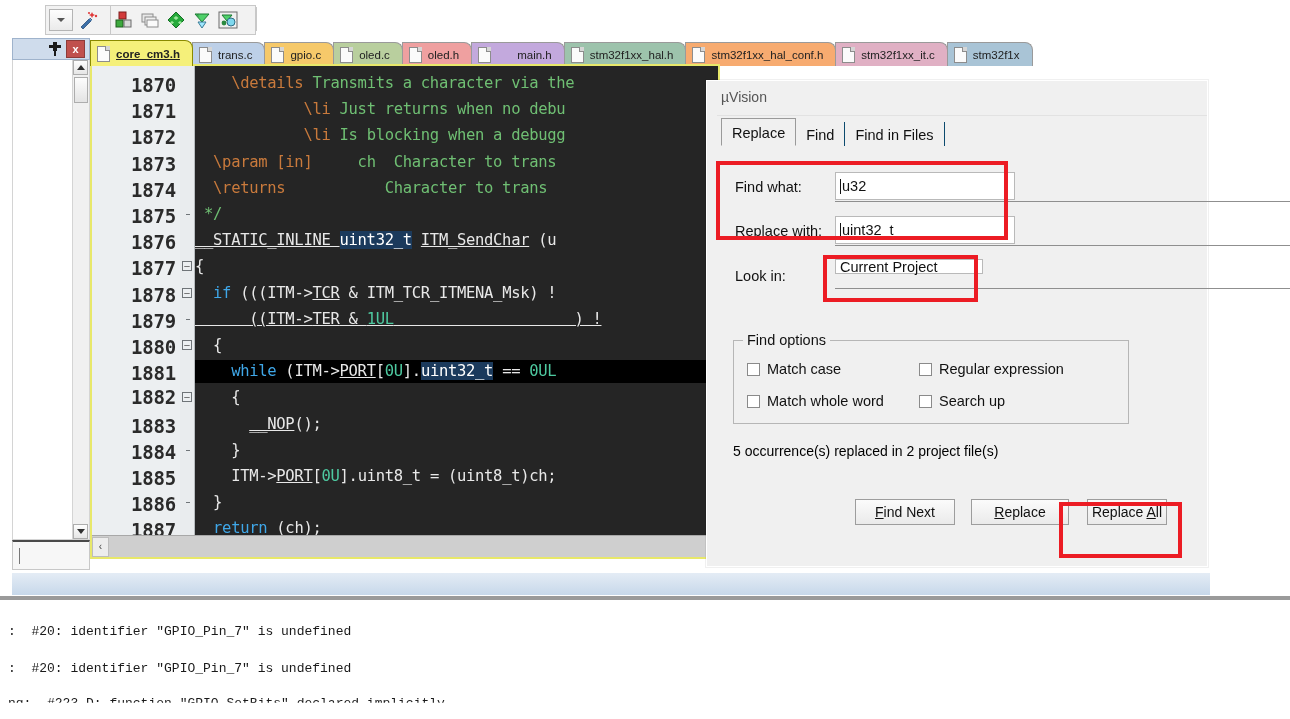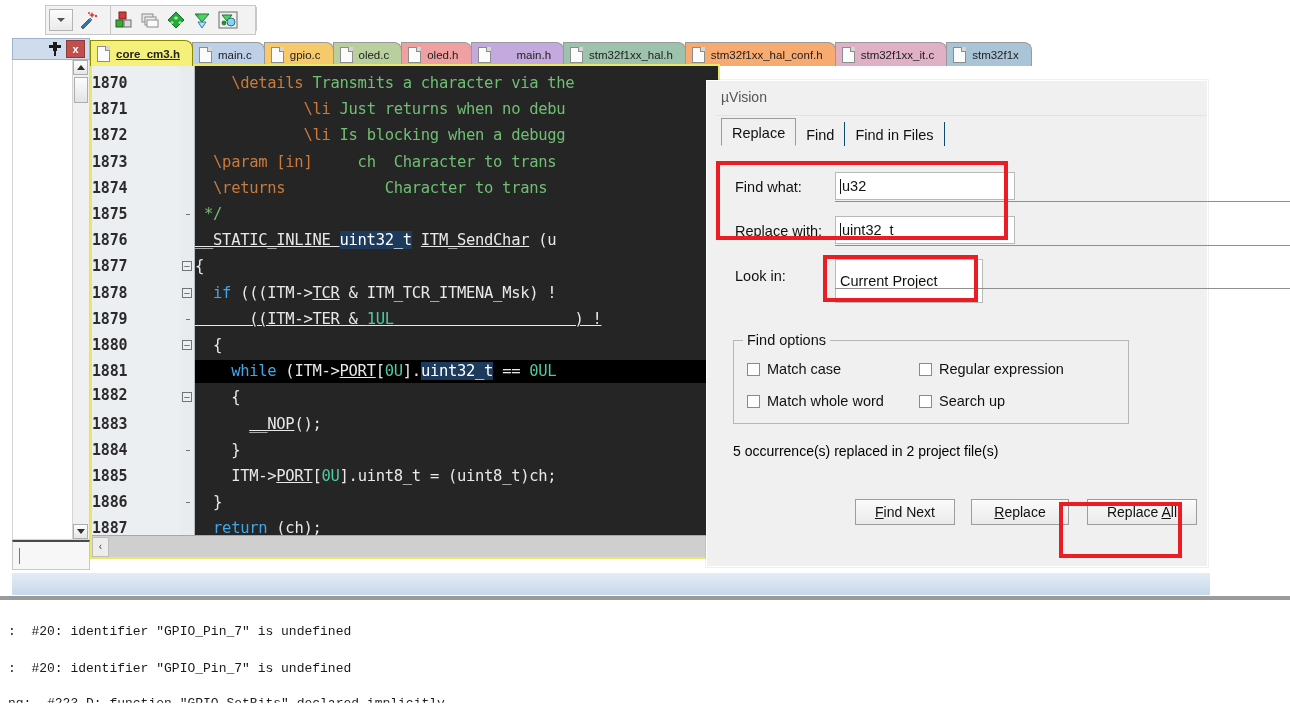--- a/index.html
+++ b/index.html
@@ -66,23 +66,23 @@
   
   .editor{
     position:absolute;left:90px;top:64px;width:630px;height:495px;
     background:#fffbdc;border:2px solid #e8e86a;box-sizing:border-box;overflow:hidden;
   }
   .ed-inner{position:absolute;left:0;top:0;right:0;bottom:22px;background:#252525;overflow:hidden;}
   .gutter{position:absolute;left:0;top:0;width:88px;height:100%;background:#eceff1;}
   .fold{position:absolute;left:88px;top:0;width:14px;height:100%;background:#e9ecee;border-right:1px solid #b7bcbf;}
   .codearea{position:absolute;left:103px;top:0;right:0;bottom:0;background:#252525;overflow:hidden;}
   .ln{
-    position:absolute;left:0;width:84px;
+    position:absolute;left:0;width:84px;text-align:right;
     font-family:"DejaVu Sans Mono","Liberation Mono",monospace;
-    font-size:15px;font-weight:bold;color:#2b2b2b;letter-spacing:-0.2px;
+    font-size:19px;font-weight:bold;color:#2b2b2b;letter-spacing:-0.2px;
   }
   .foldmark{position:absolute;left:90px;width:10px;height:10px;border:1px solid #6f7478;background:#eceff1;font-size:9px;line-height:8px;text-align:center;color:#2b2b2b;font-family:"DejaVu Sans Mono",monospace;box-sizing:border-box;}
   .foldline{position:absolute;left:94px;width:4px;height:1px;background:#6f7478;}
   .code{
     position:absolute;left:0;
     font-family:"DejaVu Sans Mono","Liberation Mono",monospace;
     font-size:15.5px;color:#e8e8e8;white-space:pre;letter-spacing:-0.3px;
   }
   .c-cmt{color:#6fbf73;}
   .c-tag{color:#c97a3c;}
@@ -236,21 +236,21 @@
   </div>
 
   <div class="tabstrip">
     <div class="tabs-row" id="tabs-row">
         <div class="tab active" style="background: rgb(245, 240, 122);">
           <span class="doc"></span>
           <span class="tab-label">core_cm3.h</span>
         </div>
         <div class="tab" style="background: rgb(189, 208, 232);">
           <span class="doc"></span>
-          <span class="tab-label">main.c</span>
+          <span class="tab-label">trans.c</span>
         </div>
         <div class="tab" style="background: rgb(246, 201, 106);">
           <span class="doc"></span>
           <span class="tab-label">gpio.c</span>
         </div>
         <div class="tab" style="background: rgb(185, 207, 158);">
           <span class="doc"></span>
           <span class="tab-label">oled.c</span>
         </div>
         <div class="tab" style="background: rgb(239, 160, 160);">
@@ -377,21 +377,21 @@
       <div class="underline-row" style="left:118px;top:85px;width:1080px;"></div>
 
       <div class="field-label" style="left:18px;top:107px;">Replace with:</div>
       <div class="field-input" style="left:118px;top:100px;width:180px;height:28px;">
         <span class="cursorbar"></span>
           <span>uint32_t</span>
       </div>
       <div class="underline-row" style="left:118px;top:129px;width:1080px;"></div>
 
       <div class="field-label" style="left:18px;top:152px;">Look in:</div>
-      <div class="field-input" style="left:118px;top:143px;width:148px;height:44px;">
+      <div class="field-input" style="left:118px;top:143px;width:148px;height:15px;">
         <span>Current Project</span>
       </div>
       <div class="underline-row" style="left:118px;top:172px;width:1080px;"></div>
 
       <div class="groupbox" style="left:16px;top:224px;width:396px;height:84px;"></div>
       <div class="groupbox-title" style="left:26px;top:216px;">Find options</div>
 
       <div class="cb-row" style="left:30px;top:245px;">
         <span class="cbox"></span>
         <span>Match case</span>
@@ -410,21 +410,21 @@
       </div>
 
       <div class="result-msg" style="left:16px;top:327px;">5 occurrence(s) replaced in 2 project file(s)</div>
 
       <div class="dbtn" style="left:138px;top:383px;width:100px;">
         <span id="btn0"><u>F</u>ind Next</span>
       </div>
       <div class="dbtn" style="left:254px;top:383px;width:98px;">
         <span id="btn1"><u>R</u>eplace</span>
       </div>
-      <div class="dbtn" style="left:370px;top:383px;width:110px;">
+      <div class="dbtn" style="left:370px;top:383px;width:80px;">
         <span id="btn2">Replace <u>A</u>ll</span>
       </div>
     </div>
   </div>
 
   <div class="redbox" style="left:716px;top:161px;width:292px;height:79px;"></div>
   <div class="redbox" style="left:823px;top:255px;width:155px;height:47px;"></div>
   <div class="redbox" style="left:1059px;top:502px;width:123px;height:56px;"></div>
 
 </div>

